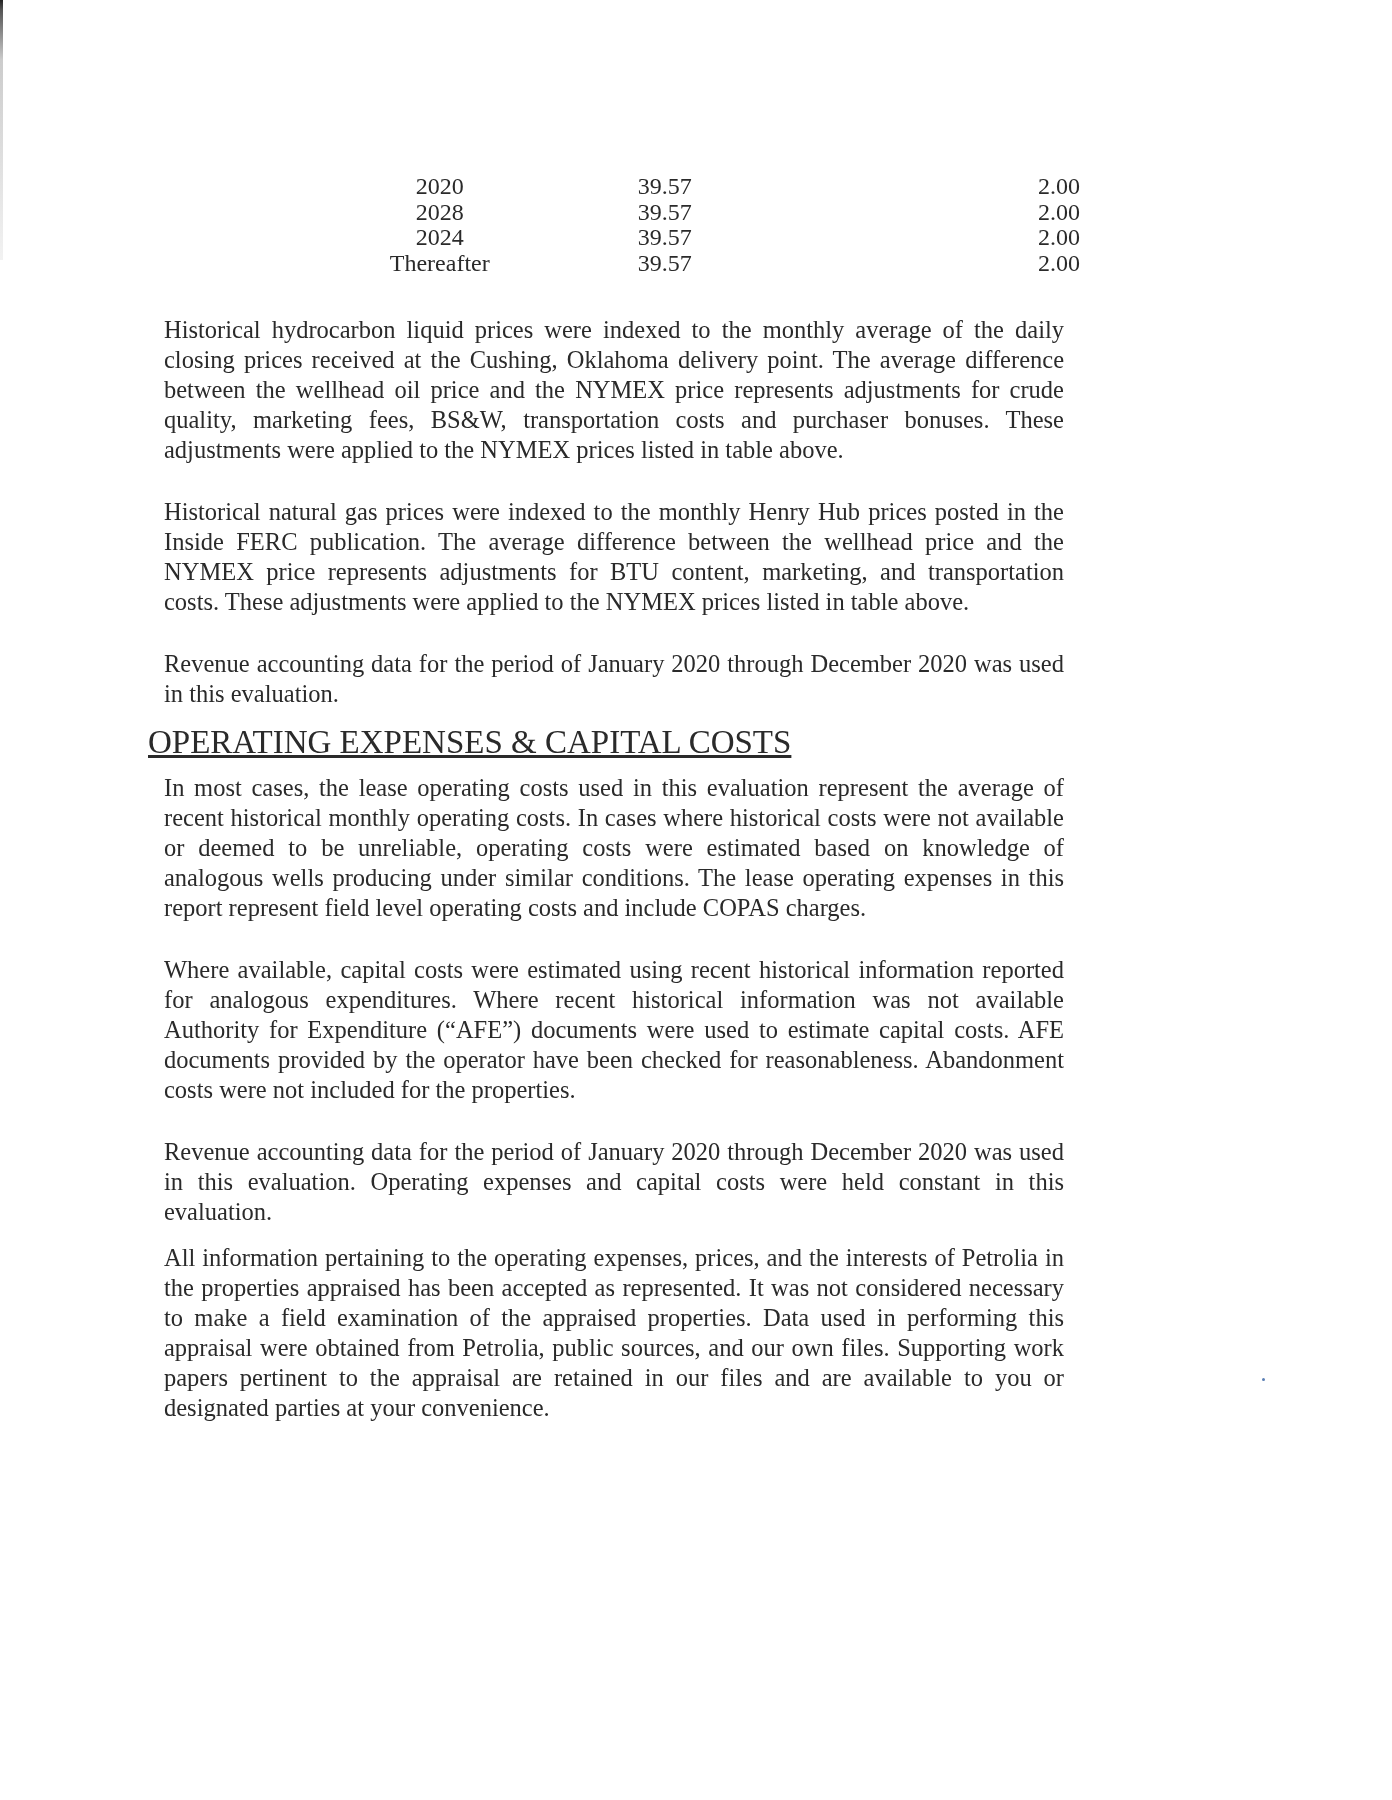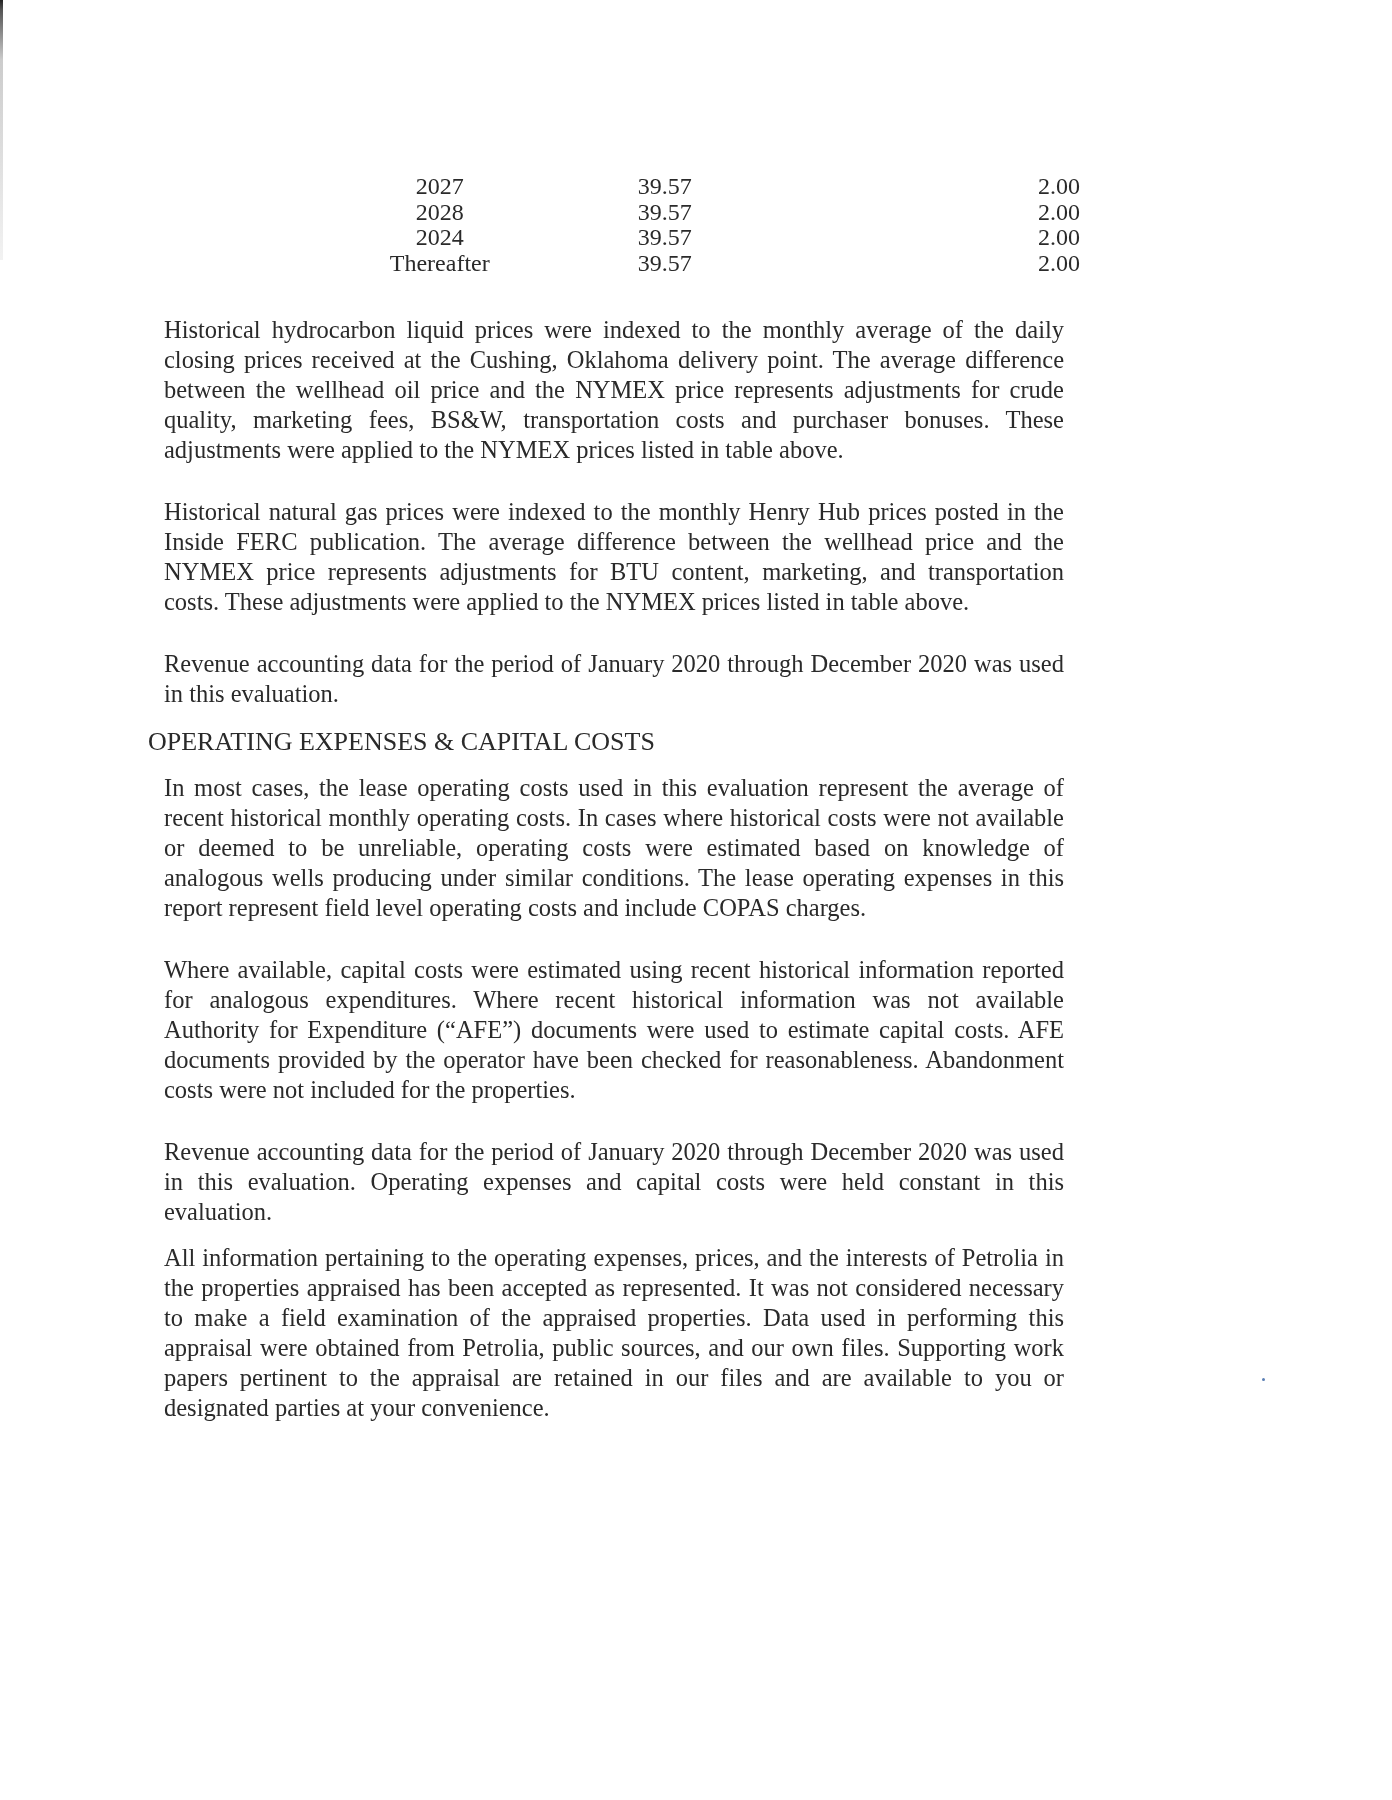--- a/index.html
+++ b/index.html
@@ -66,22 +66,23 @@
     margin: 16px;
     text-align: justify;
   }
   .mt-para {
     margin-top: 32px !important;
   }
   .mt-first {
     margin-top: 39px !important;
   }
   h2.section-heading {
-    font-size: 26px;
+    font-size: 33px;
     font-weight: normal;
+    text-decoration: underline;
     margin: 18px 0 0 0;
     line-height: 30px;
   }
   .speck {
     position: absolute;
     width: 3px;
     height: 3px;
     border-radius: 50%;
     background: #5a7fb5;
   }
@@ -90,21 +91,21 @@
 <body>
 
 <div class="scan-edge"></div>
 
 <div class="page">
 
 
   <table class="price-table">
     <tbody>
       <tr>
-        <td class="col-year">2027</td>
+        <td class="col-year">2020</td>
         <td class="col-oil">39.57</td>
         <td class="col-gas">2.00</td>
       </tr>
       <tr>
         <td class="col-year">2028</td>
         <td class="col-oil">39.57</td>
         <td class="col-gas">2.00</td>
       </tr>
       <tr>
         <td class="col-year">2024</td>

